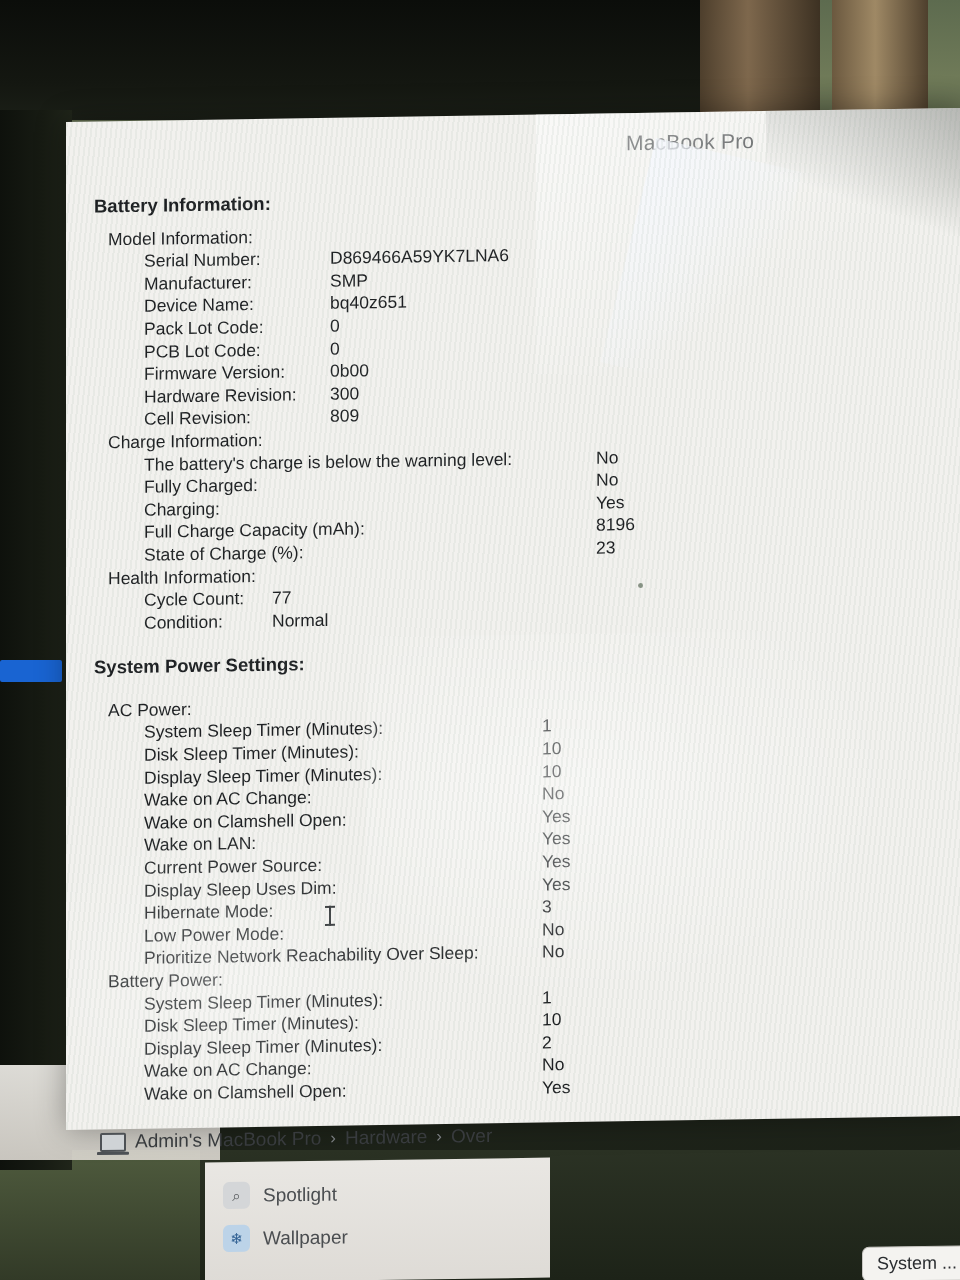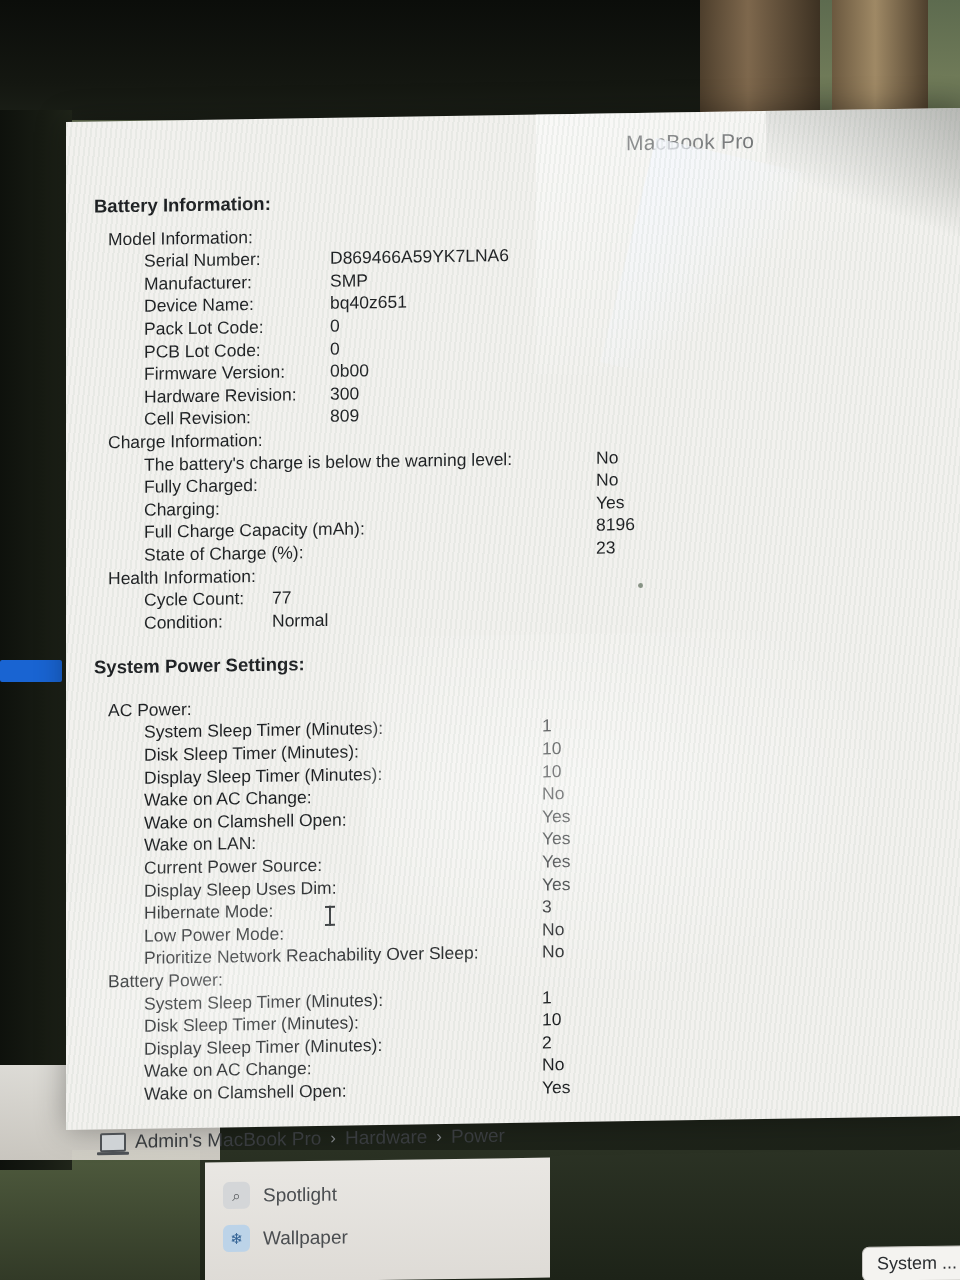--- a/index.html
+++ b/index.html
@@ -478,21 +478,21 @@
     <div class="glare-3"></div>
     <div class="glare-4"></div>
   </div>
 
   <div class="breadcrumb">
     <span class="laptop-icon"></span>
     <span>Admin's MacBook Pro</span>
     <span class="bc-sep">›</span>
     <span>Hardware</span>
     <span class="bc-sep">›</span>
-    <span>Power</span>
+    <span>Over</span>
   </div>
 
   <div class="bottom-panel">
     <div class="blist-item one">
       <span class="circ-icon">⌕</span>
       <span>Spotlight</span>
     </div>
     <div class="blist-item two">
       <span class="circ-icon wall">❄</span>
       <span>Wallpaper</span>

